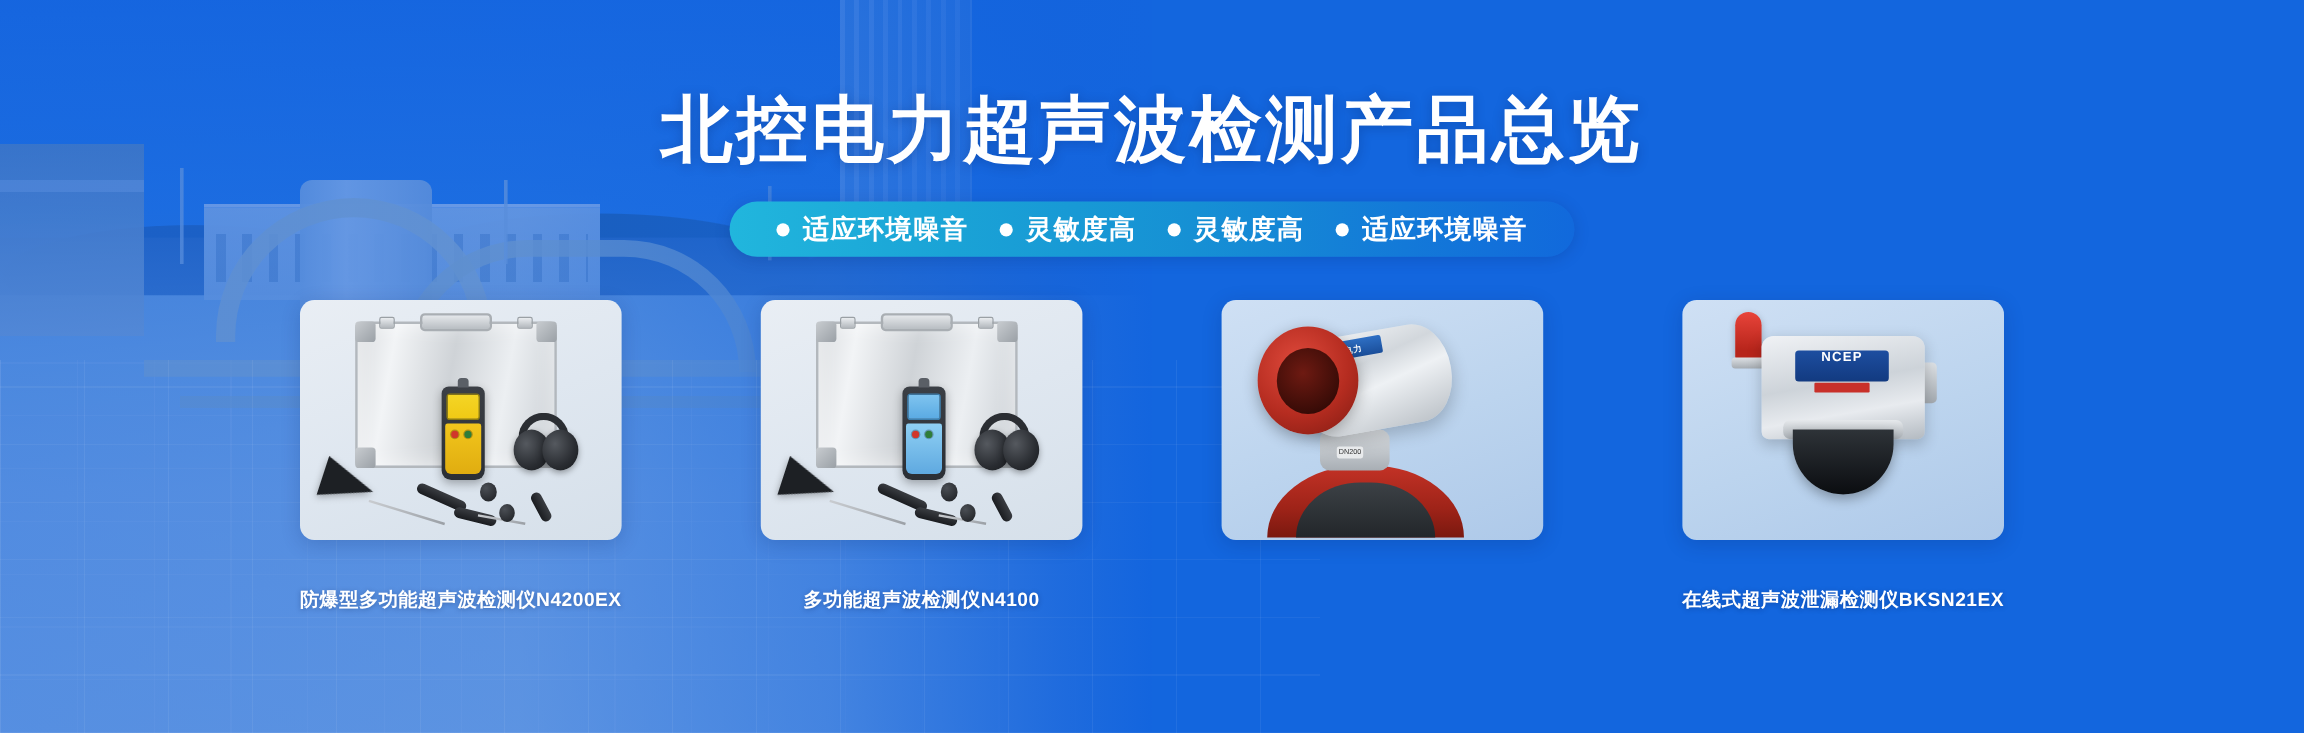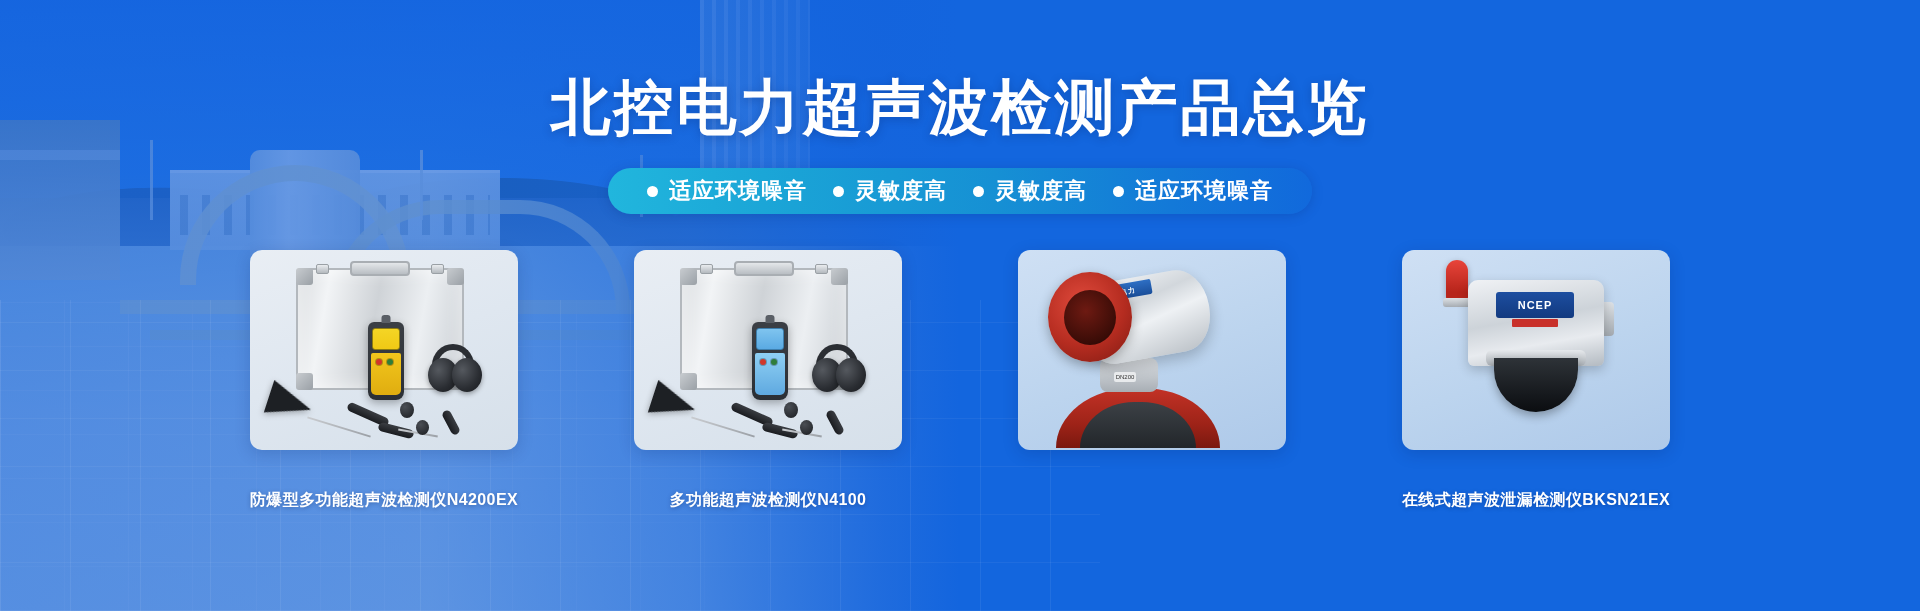--- a/index.html
+++ b/index.html
@@ -389,21 +389,21 @@
   .dev5-body{
     position:absolute; left:66px; top:30px; width:136px; height:86px;
     border-radius:10px 10px 6px 6px;
     background:linear-gradient(170deg,#f0f2f5 0%,#cdd3d9 45%,#e8ebef 70%,#b3bac1 100%);
     box-shadow:0 4px 12px rgba(0,0,0,.2);
   }
   .dev5-plate{
     position:absolute; left:28px; top:12px; width:78px; height:26px;
     border-radius:3px;
     background:linear-gradient(180deg,#1d4ea0,#123a80);
-    display:flex; align-items:center; justify-content:center;
+    display:flex; align-items:flex-start; justify-content:center;
   }
   .dev5-plate span{
     color:#fff; font-size:11px; font-weight:bold; letter-spacing:1px;
   }
   .dev5-sub{
     position:absolute; left:44px; top:39px; width:46px; height:8px;
     background:#c8302a; border-radius:1px;
   }
   .dev5-dome{
     position:absolute; left:92px; top:108px; width:84px; height:54px;

